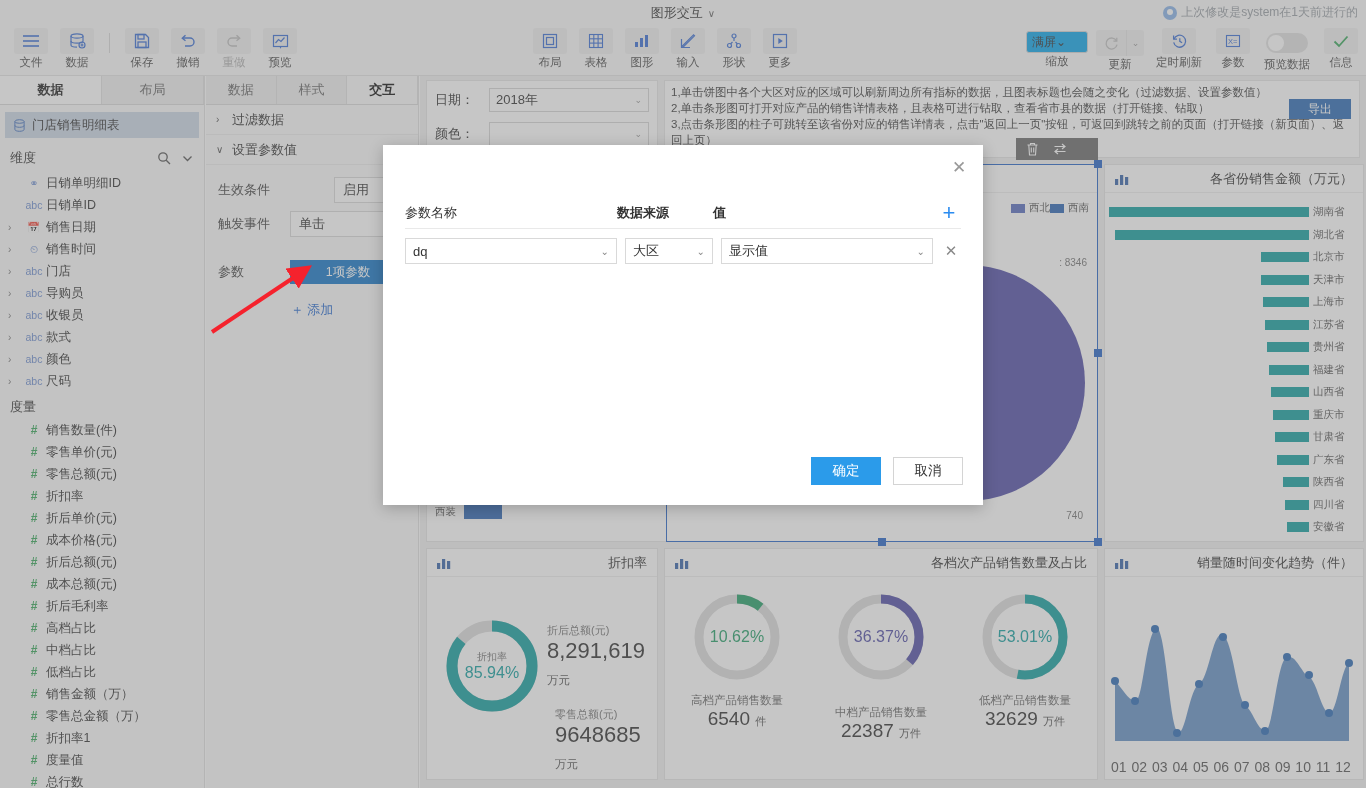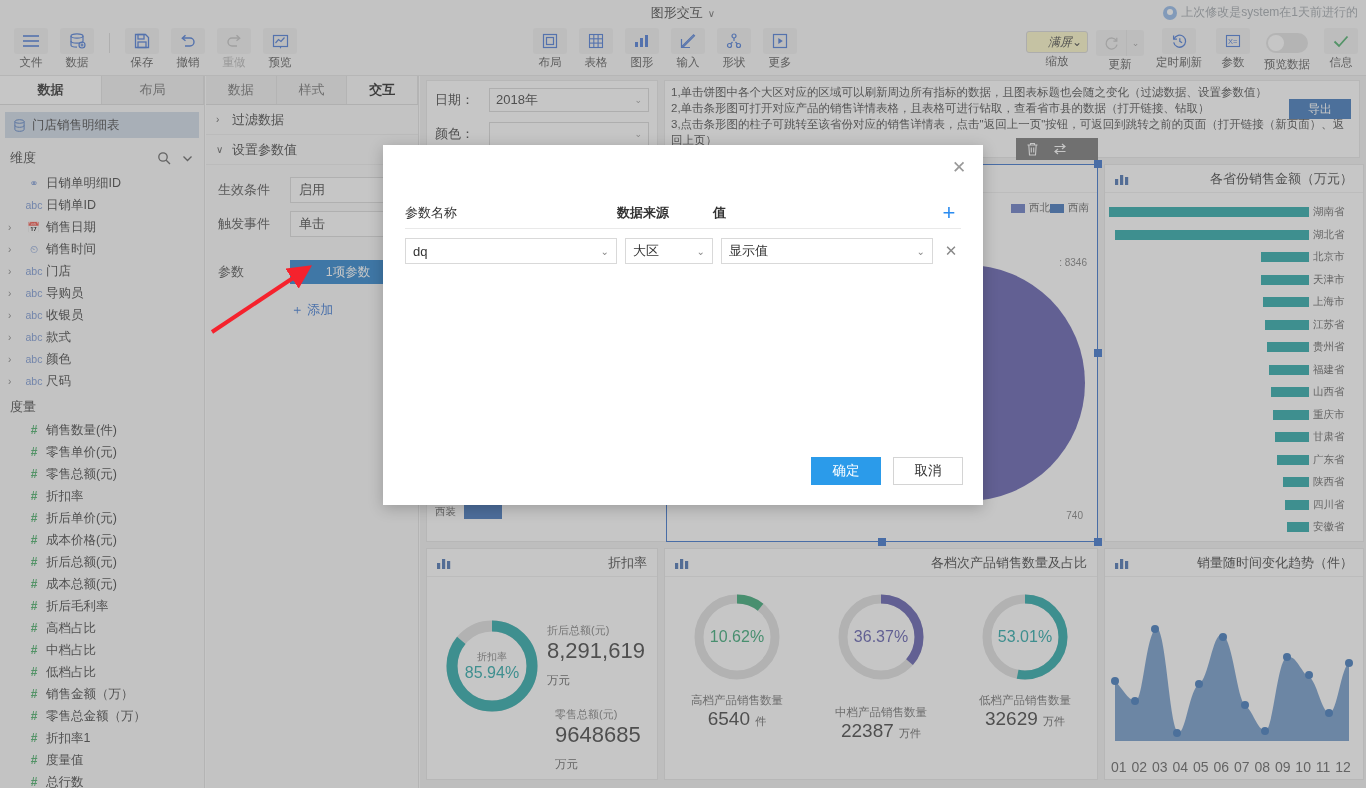--- a/index.html
+++ b/index.html
@@ -55,23 +55,23 @@
   .rb-label { font-size: 11.5px; color: #4a4a4a; margin-top: 1px; white-space: nowrap; }
   .rb-btn.disabled .rb-icon { color: #bdbdbd; }
   .rb-btn.disabled .rb-label { color: #b0b0b0; }
   .rb-sep {
     width: 1px; height: 20px; background: #d8d8d8; margin: 7px 9px 0 9px;
   }
 
   
   .zoom-sel {
     width: 62px; height: 22px; border: 1px solid #d4d4d4; border-radius: 3px;
-    background: #fef9c3; font-size: 12px; color: #333;
-    display: flex; align-items: center; justify-content: flex-end;
-    padding: 0 5px; margin-top: 3px; font-style: italic;
+    background: #0ea5e9; font-size: 12px; color: #333;
+    display: flex; align-items: center; justify-content: flex-start;
+    padding: 0 5px; margin-top: 3px;
   }
   .split-refresh { display: flex; align-items: center; margin-top: 2px; }
   .split-refresh .a {
     width: 30px; height: 26px; border-radius: 3px 0 0 3px; background: #f0f0f0;
     display: flex; align-items: center; justify-content: center; color: #c0c0c0;
   }
   .split-refresh .b {
     width: 18px; height: 26px; border-radius: 0 3px 3px 0; background: #f0f0f0;
     display: flex; align-items: center; justify-content: center;
     color: #9a9a9a; font-size: 9px; border-left: 1px solid #e3e3e3;
@@ -701,21 +701,21 @@
         <div class="cfg-tab active">交互</div>
       </div>
       <div class="cfg-row-head">
         <span class="tri">›</span>
         <span>过滤数据</span>
       </div>
       <div class="cfg-row-head">
         <span class="tri">∨</span>
         <span>设置参数值</span>
       </div>
-      <div class="cfg-field" style="margin-top:8px;">
+      <div class="cfg-field" style="margin-top:8px;gap:44px;">
         <span class="lbl">生效条件</span>
         <span class="cfg-input">启用</span>
       </div>
       <div class="cfg-field">
         <span class="lbl">触发事件</span>
         <span class="cfg-input">单击</span>
       </div>
       <div class="cfg-field" style="margin-top:14px;">
         <span class="lbl">参数</span>
         <span class="param-btn">1项参数</span>

